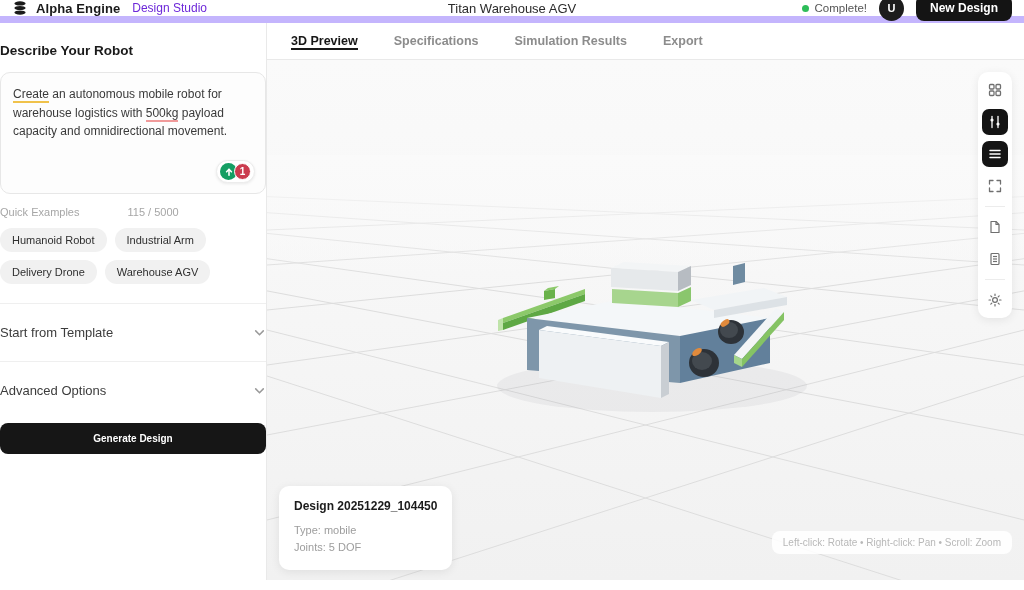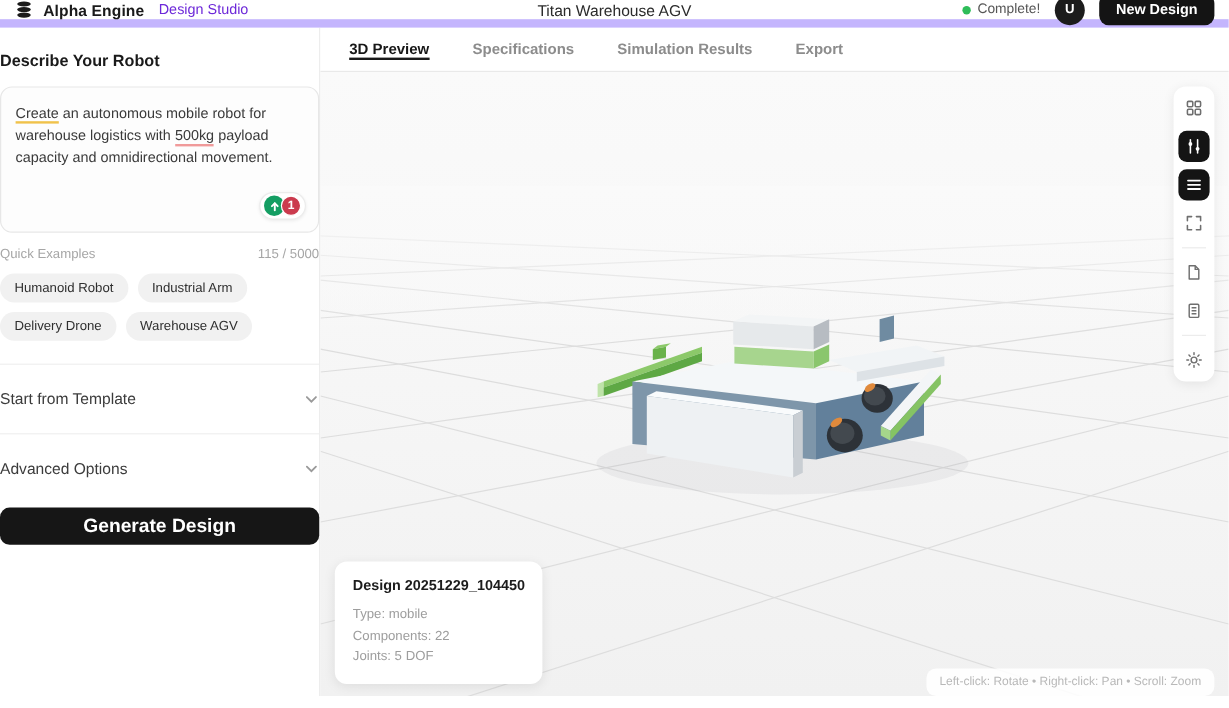--- a/index.html
+++ b/index.html
@@ -36,31 +36,31 @@
   .u-amber { border-bottom:2px solid #f0c24b; }
   .u-red { border-bottom:2px solid #f09a9a; }
   .assist-badge { position:absolute; right:10px; bottom:10px; display:flex; align-items:center;
     background:#fff; border:1px solid #ececec; border-radius:14px; padding:2px 3px;
     box-shadow:0 1px 3px rgba(0,0,0,.08); }
   .assist-bulb { width:17px; height:17px; border-radius:50%; background:#149e63; color:#fff;
     display:flex; align-items:center; justify-content:center; }
   .assist-count { width:17px; height:17px; border-radius:50%; background:#cb3b4e; color:#fff;
     font-size:10px; font-weight:700; display:flex; align-items:center; justify-content:center;
     margin-left:-3px; border:1px solid #fff; }
-  .meta-row { display:flex; justify-content:space-between; margin-top:12px;
-    font-size:11px; color:#a6a6a6; }
+  .meta-row { display:flex; margin-top:12px;
+    font-size:11px; color:#a6a6a6;gap:48px; }
   .chips { display:flex; flex-wrap:wrap; gap:8px; margin-top:10px; }
   .chip { background:#f1f1f1; border:none; border-radius:999px; padding:6px 12px;
     font-size:11px; color:#2f2f2f; cursor:pointer; font-family:inherit; }
   .sb-divider { border:none; border-top:1px solid #efefef; margin:19px 0; }
   .section-row { display:flex; justify-content:space-between; align-items:center;
     font-size:13px; color:#3c3c3c; cursor:pointer; padding:2px 0; }
   .chev { color:#9a9a9a; display:flex; }
   .generate-btn { width:100%; margin-top:23px; background:#161616; color:#fff; border:none;
-    border-radius:8px; height:31px; font-size:16px; font-weight:600; cursor:pointer; font-family:inherit; }
+    border-radius:8px; height:31px; font-size:10px; font-weight:600; cursor:pointer; font-family:inherit; }
 
   
   .tabs { height:37px; display:flex; align-items:center; gap:36px; padding:0 24px;
     border-bottom:1px solid #e9e9e9; background:#fff; }
   .tab { display:flex; align-items:center; font-size:12.5px; color:#8c8c8c; cursor:pointer;
     border-bottom:2px solid transparent; margin-bottom:-1px;font-weight:bold; }
   .tab.active { color:#171717; font-weight:600; border-bottom-color:#1a1a1a; }
 
   
   .viewport { position:relative; flex:1; background:linear-gradient(#fafafa 0%, #f7f7f7 40%, #f1f1f1 100%); overflow:hidden; }
@@ -72,21 +72,21 @@
   .tool-btn { width:26px; height:26px; border:none; border-radius:7px; background:transparent;
     color:#6f6f6f; display:flex; align-items:center; justify-content:center; cursor:pointer; }
   .tool-btn.active { background:#141414; color:#fff; }
   .tool-divider { width:20px; height:1px; background:#ececec; margin:1px 0; }
 
   .info-card { position:absolute; left:12px; bottom:10px; background:#fff; border-radius:10px;
     box-shadow:0 2px 10px rgba(0,0,0,.08); padding:13px 15px; min-width:135px; }
   .info-title { font-size:12px; font-weight:700; color:#1c1c1c; margin-bottom:9px; }
   .info-row { font-size:11px; color:#9d9d9d; line-height:1.6; }
 
-  .hint-pill { position:absolute; right:12px; bottom:0; background:rgba(255,255,255,.88);
+  .hint-pill { position:absolute; right:12px; bottom:26px; background:rgba(255,255,255,.88);
     border-radius:8px; padding:6px 11px; font-size:10px; color:#b8b8b8; }
 </style>
 </head>
 <body>
 
 <div class="header">
   <div class="brand-wrap">
     <span style="display:flex;">
       <svg width="16" height="16" viewBox="0 0 16 16" fill="#1a1a1a">
         <ellipse cx="8" cy="3.4" rx="5.6" ry="2.1"></ellipse>
@@ -309,21 +309,20 @@
               <line x1="2.8" y1="11.2" x2="3.8" y2="10.2"></line>
               <line x1="10.2" y1="3.8" x2="11.2" y2="2.8"></line>
             </svg>
           </button>
         </div>
 
       <div class="info-card">
         <div class="info-title">Design 20251229_104450</div>
         <div id="info-rows-host">
             <div class="info-row">Type: mobile</div>
-            <div class="info-row">Components: 22</div>
             <div class="info-row">Joints: 5 DOF</div>
           </div>
       </div>
 
       <div class="hint-pill">Left-click: Rotate • Right-click: Pan • Scroll: Zoom</div>
     </div>
   </div>
 </div>
 
 </body></html>

